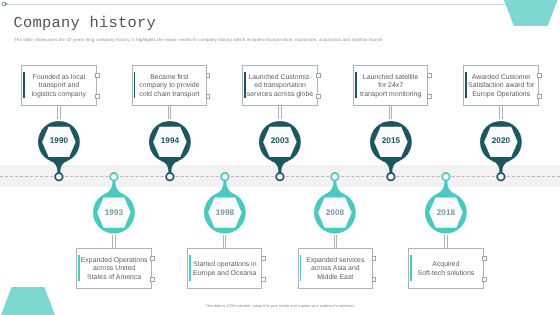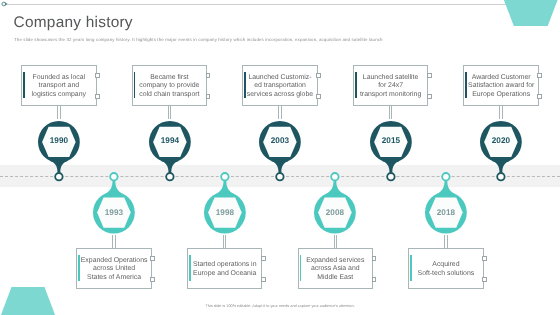--- a/index.html
+++ b/index.html
@@ -10,21 +10,21 @@
 
   
   .toprule{position:absolute;left:7px;top:4px;width:540px;height:1px;background:#cfcfcf;}
   .topmark{position:absolute;left:0px;top:0px;width:12px;height:10px;overflow:visible;}
 
   
   .corner{position:absolute;left:0;top:0;width:560px;height:315px;overflow:hidden;z-index:5;
           pointer-events:none;}
 
   h1.title{position:absolute;left:13.6px;top:14.5px;margin:0;font-weight:300;
-           font-family:Liberation Sans, sans-serif;
+           font-family:Liberation Mono, monospace;
            font-size:15.4px;line-height:16px;color:#555658;letter-spacing:.25px;}
   p.subtitle{position:absolute;left:14px;top:37px;margin:0;white-space:nowrap;
              font-size:4.4px;line-height:5px;color:#8e8e8e;letter-spacing:.13px;}
   p.footer{position:absolute;left:0;top:303px;margin:0;width:560px;text-align:center;
            font-size:3.8px;line-height:6px;color:#8c8c8c;}
 
   
   .band{position:absolute;left:0;top:165px;width:560px;height:22px;background:#f2f2f2;}
   .dash{position:absolute;left:0;top:176px;width:560px;height:0;
         border-top:1px dashed #b9b9b9;}

